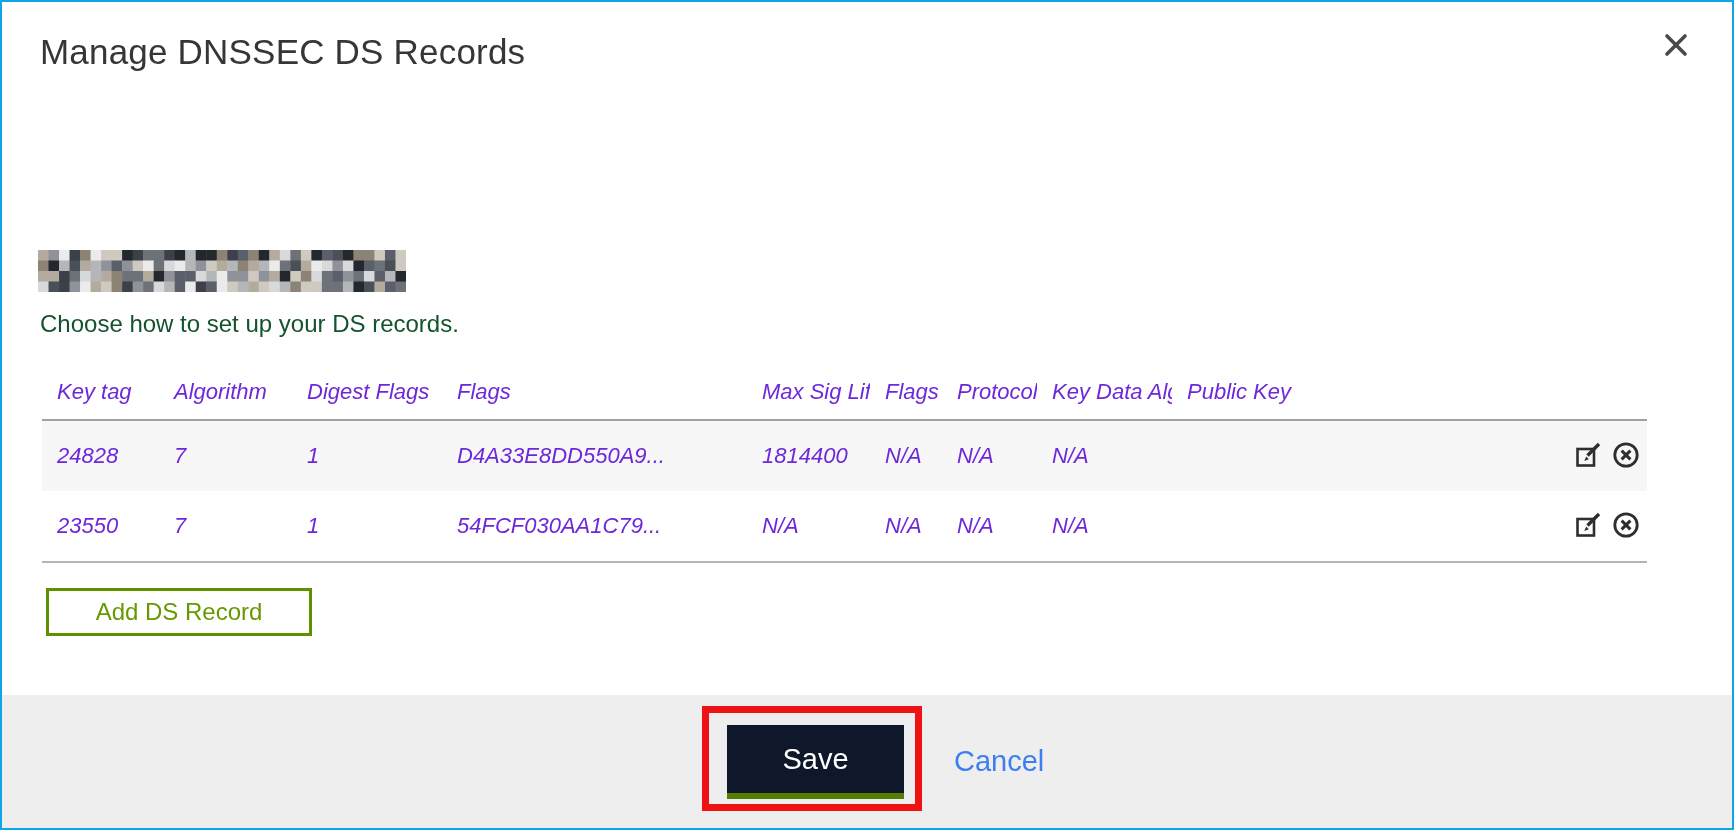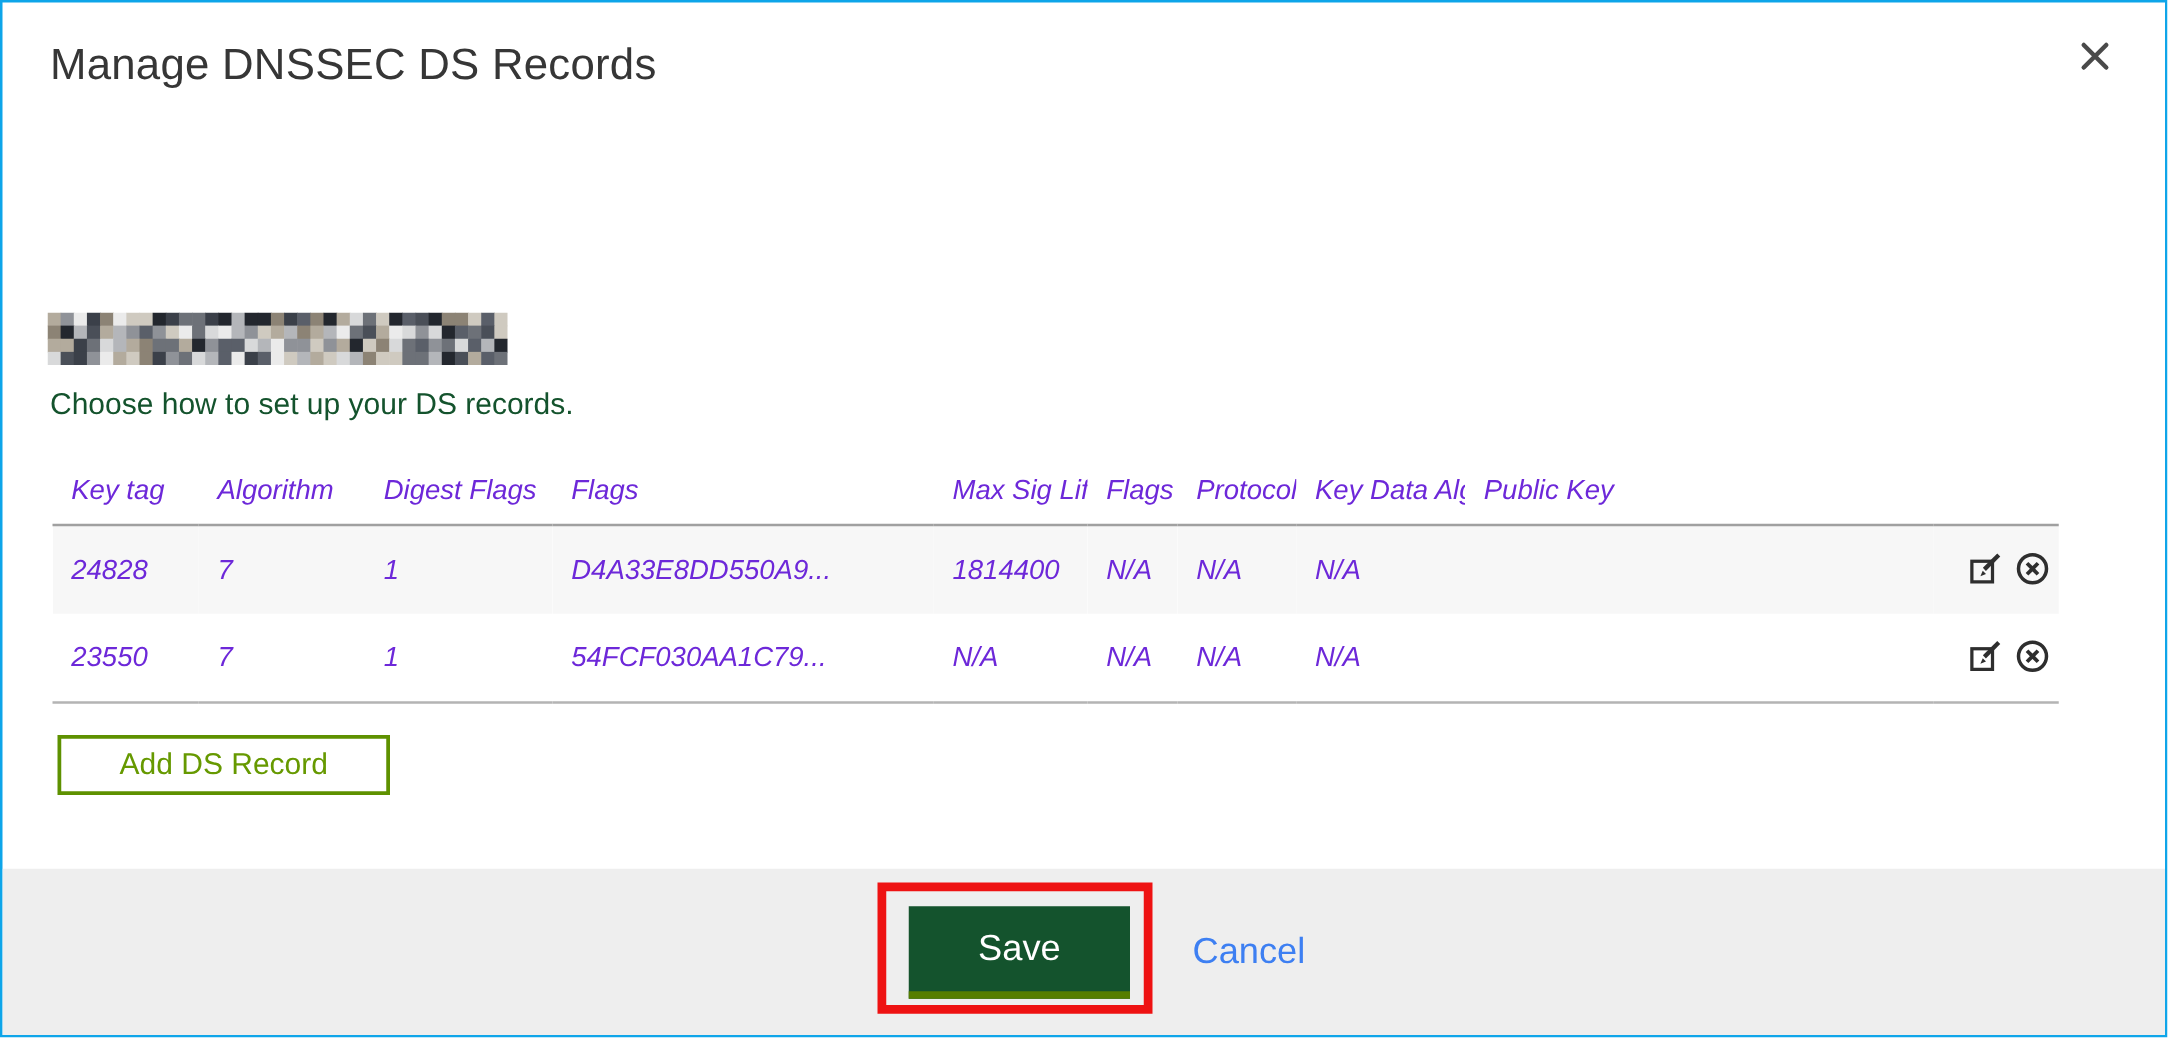--- a/index.html
+++ b/index.html
@@ -127,21 +127,21 @@
     height: 105px;
     box-sizing: border-box;
     border: 7px solid #ee1212;
   }
   .save-btn {
     display: block;
     margin: 12px 0 0 18px;
     width: 177px;
     height: 74px;
     box-sizing: border-box;
-    background: #14532d;
+    background: #0f172a;
     border: none;
     border-bottom: 6px solid #567e00;
     color: #ffffff;
     font-size: 29px;
     font-family: "Liberation Sans", sans-serif;
     cursor: pointer;
   }
   .cancel-link {
     position: absolute;
     left: 930px;

